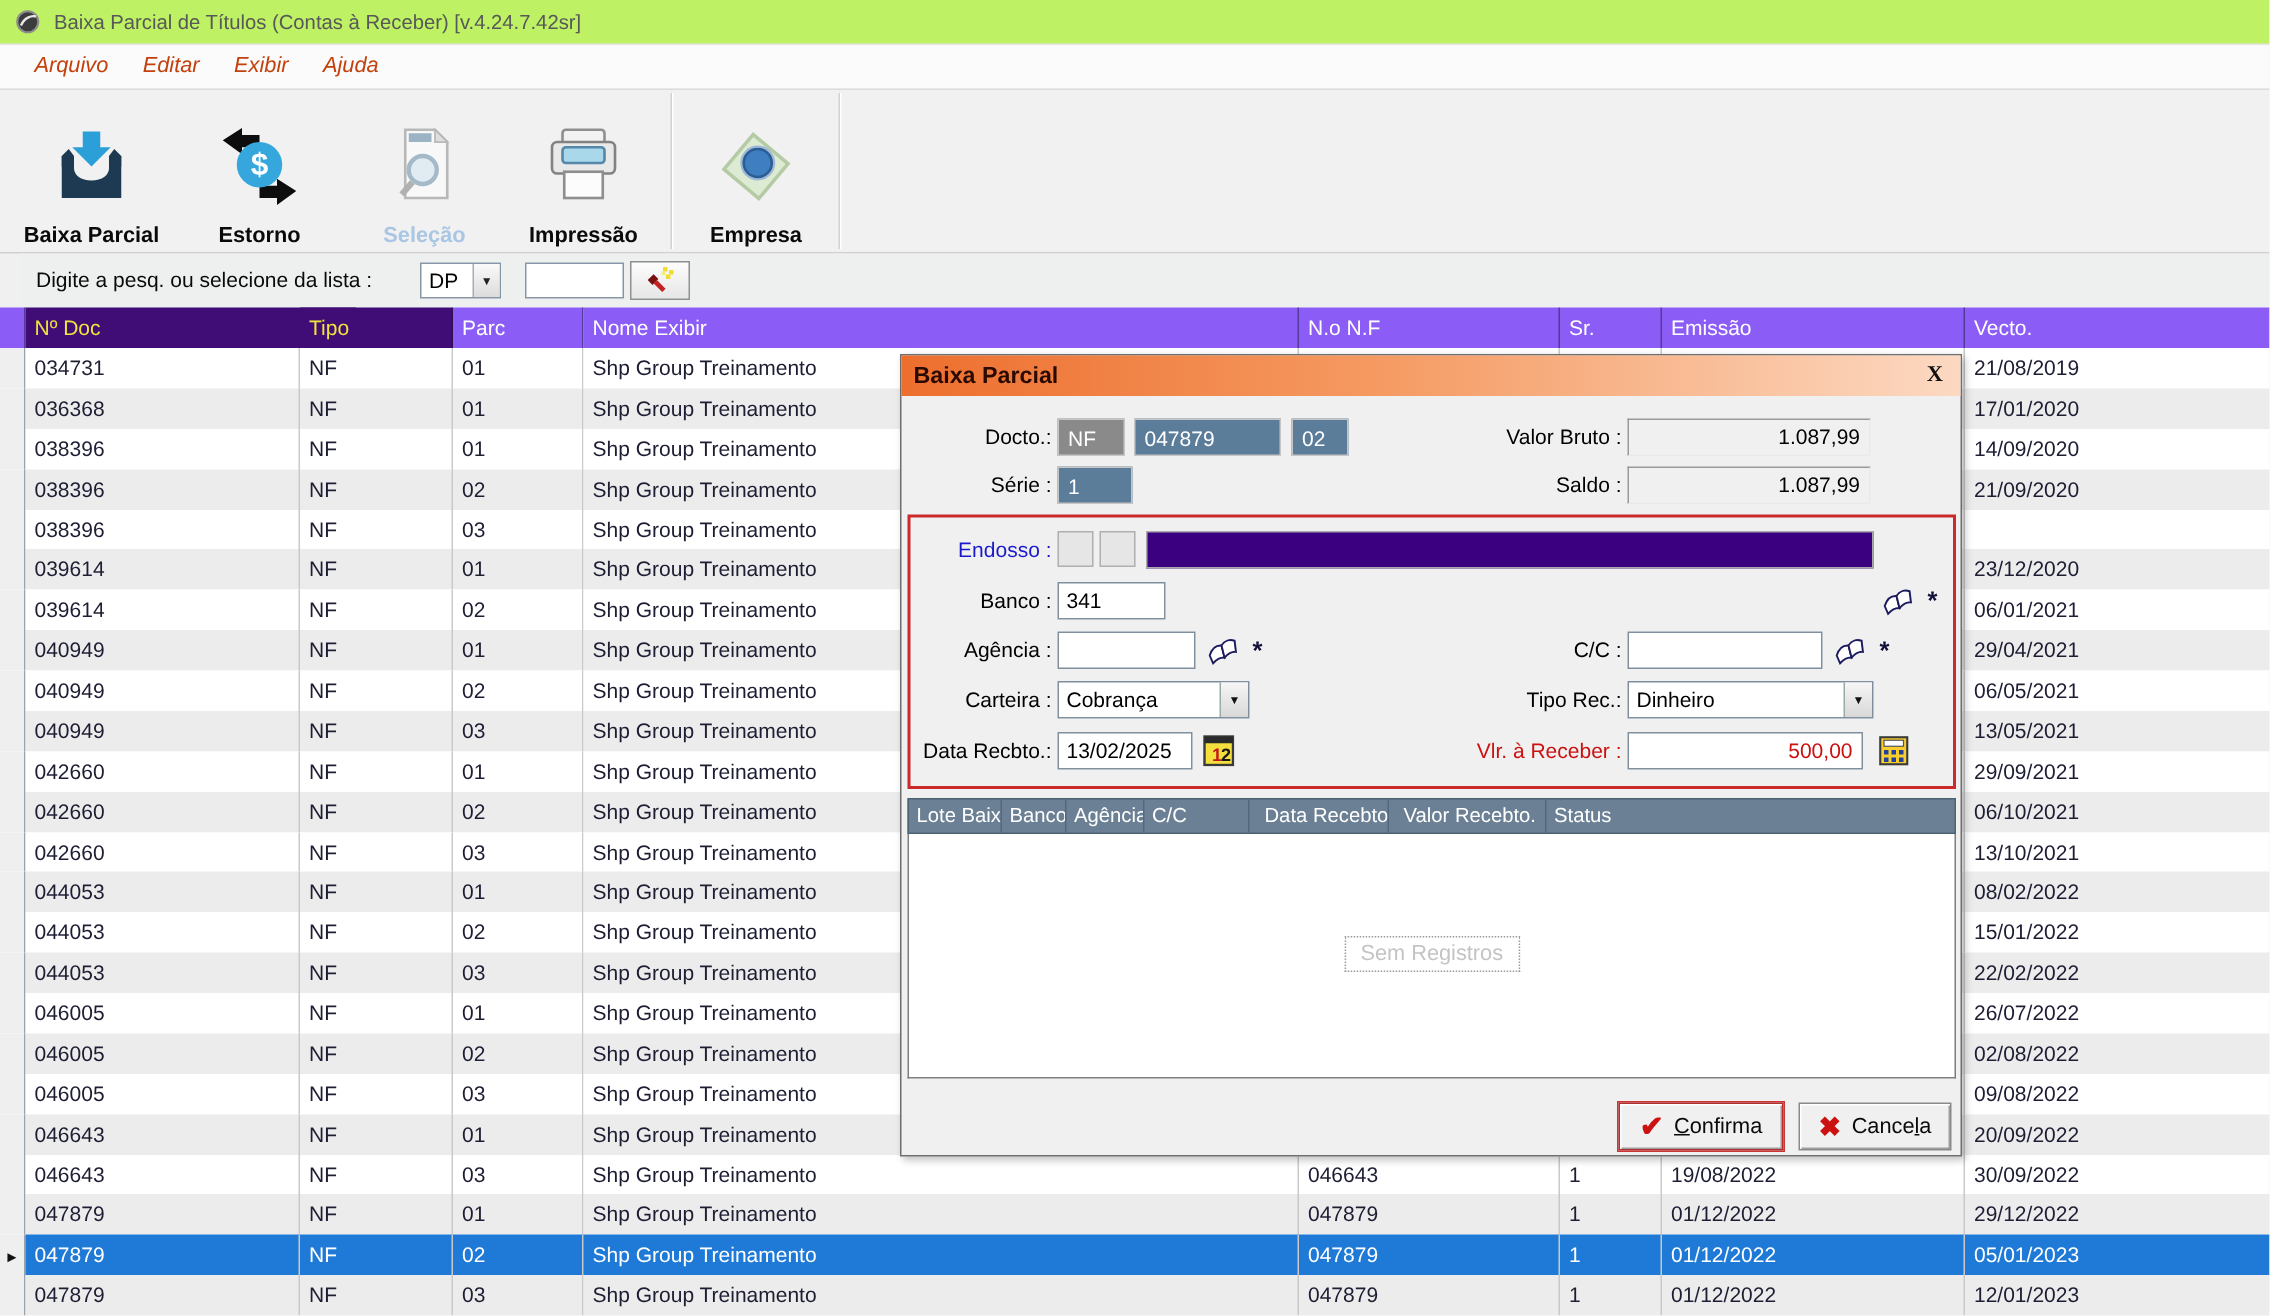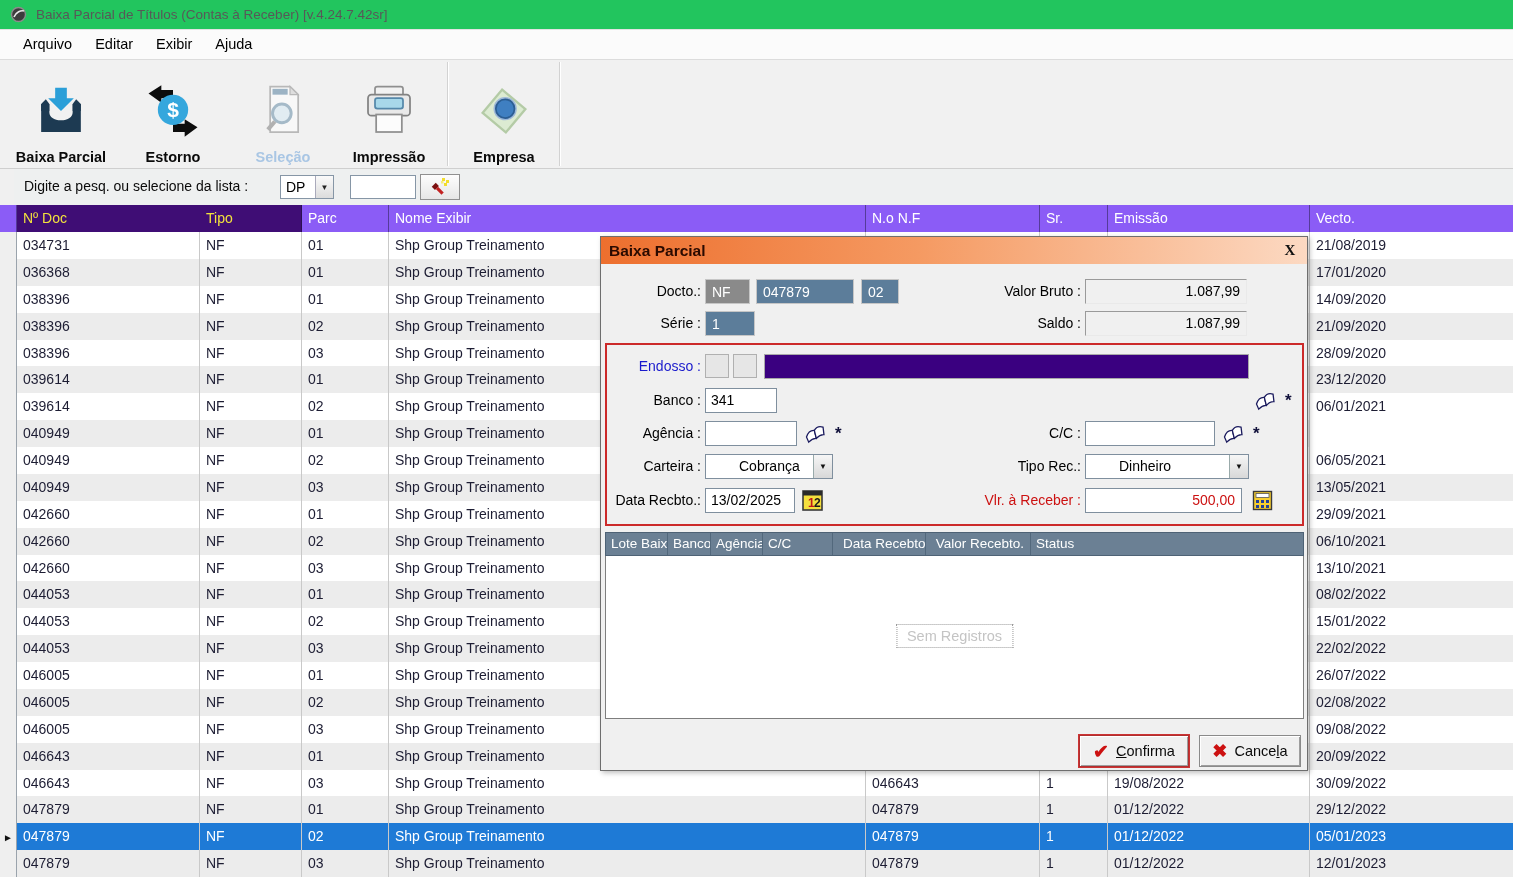--- a/index.html
+++ b/index.html
@@ -3,27 +3,27 @@
 <meta charset="utf-8">
 <style>
   * { margin:0; padding:0; box-sizing:border-box; }
   html,body { width:1513px; height:877px; }
   body {
     position:relative; overflow:hidden; background:#f0f0f0;
     font-family:"Liberation Sans", sans-serif; color:#000;
   }
   
   .titlebar { position:absolute; left:0; top:0; width:100%; height:30px;
-    background:#22c55e; border-bottom:1px solid #e3e3e3;
+    background:#bef264; border-bottom:1px solid #e3e3e3;
     display:flex; align-items:center; gap:9px; padding-left:10px;
     font-size:13.5px; color:#585858; }
   
   .menubar { position:absolute; left:0; top:30px; width:100%; height:29px;
     background:#fbfbfb; display:flex; align-items:center; padding-left:12px;
-    font-size:14.5px; color:#000000; }
+    font-size:14.5px; color:#c2410c;font-style:italic; }
   .menu-item { padding:4px 12px 5px 11px; cursor:default; }
   
   .toolbar { position:absolute; left:0; top:59px; width:100%; height:110px;
     background:#f1f1f1; border-top:1px solid #dcdcdc; border-bottom:1px solid #cfcfcf; }
   .tb-btn { position:absolute; top:5px; height:100px; display:flex;
     flex-direction:column; align-items:center; justify-content:flex-end; gap:6px; }
   .tb-icon { height:64px; display:flex; align-items:center; justify-content:center; }
   .tb-label { font-size:14.5px; font-weight:bold; color:#0a0a0a; white-space:nowrap; }
   .tb-btn.disabled .tb-label { color:#a9c6e4; }
   .tb-sep { position:absolute; top:2px; height:104px; width:1px; background:#d2d2d2;
@@ -81,21 +81,21 @@
   .sunken { position:absolute; height:25px; line-height:23px; background:#f0f0f0;
     border:1px solid; border-color:#9a9a9a #e9e9e9 #e9e9e9 #9a9a9a; text-align:right; padding-right:6px; }
   .winput { position:absolute; height:25px; line-height:23px; background:#fff;
     border:1px solid #7f8f9e; padding-left:5px; }
   .purplebar { position:absolute; height:25px; line-height:23px; background:#3a0080;
     border:1px solid #a9a9a9; color:#fff; padding-left:6px; }
   .smallbox { position:absolute; width:24px; height:24px; background:#e6e6e6; border:1px solid #b0b0b0; }
   .group-red { position:absolute; left:4px; top:79px; width:699px; height:183px;
     border:2px solid #cc2a2a; }
   .dselect { position:absolute; height:25px; background:#fff; border:1px solid #7f8f9e; display:flex; }
-  .dselect .txt { flex:1; line-height:23px; padding-left:5px; white-space:nowrap; overflow:hidden;margin-left:28px; }
+  .dselect .txt { flex:1; line-height:23px; padding-left:5px; white-space:nowrap; overflow:hidden; }
   .dselect .btn { width:19px; border-left:1px solid #9aa; background:linear-gradient(#f6f6f6,#d8d8d8);
     display:flex; align-items:center; justify-content:center; font-size:8px; color:#111; }
   .icon-btn { position:absolute; width:24px; height:24px; display:flex; align-items:center; justify-content:center; }
   .asterisk { position:absolute; font-size:17px; font-weight:bold; color:#10103a; }
   .sub-header { position:absolute; left:4px; top:268px; width:699px; height:24px;
     background:#6b8094; border:1px solid #4e6275; display:flex; color:#fff; font-size:13.5px; }
   .sub-th { line-height:22px; padding-left:5px; border-right:1px solid #52687c;
     white-space:nowrap; overflow:hidden; }
   .sub-body { position:absolute; left:4px; top:292px; width:699px; height:163px;
     background:#fff; border:1px solid #7e7e7e; border-top:none; }
@@ -268,21 +268,20 @@
   </div>
     <div class="trow">
     <div class="cell gutter"><span class="marker"></span></div>
     <div class="cell c-doc">038396</div>
     <div class="cell c-tipo">NF</div>
     <div class="cell c-parc">03</div>
     <div class="cell c-cliente">Shp Group Treinamento</div>
     <div class="cell c-nf"></div>
     <div class="cell c-sr"></div>
     <div class="cell c-emissao"></div>
-    <div class="cell c-vecto">28/09/2020</div>
   </div>
     <div class="trow alt">
     <div class="cell gutter"><span class="marker"></span></div>
     <div class="cell c-doc">039614</div>
     <div class="cell c-tipo">NF</div>
     <div class="cell c-parc">01</div>
     <div class="cell c-cliente">Shp Group Treinamento</div>
     <div class="cell c-nf"></div>
     <div class="cell c-sr"></div>
     <div class="cell c-emissao"></div>
@@ -301,20 +300,21 @@
   </div>
     <div class="trow alt">
     <div class="cell gutter"><span class="marker"></span></div>
     <div class="cell c-doc">040949</div>
     <div class="cell c-tipo">NF</div>
     <div class="cell c-parc">01</div>
     <div class="cell c-cliente">Shp Group Treinamento</div>
     <div class="cell c-nf"></div>
     <div class="cell c-sr"></div>
     <div class="cell c-emissao"></div>
+    <div class="cell c-vecto">29/04/2021</div>
   </div>
     <div class="trow">
     <div class="cell gutter"><span class="marker"></span></div>
     <div class="cell c-doc">040949</div>
     <div class="cell c-tipo">NF</div>
     <div class="cell c-parc">02</div>
     <div class="cell c-cliente">Shp Group Treinamento</div>
     <div class="cell c-nf"></div>
     <div class="cell c-sr"></div>
     <div class="cell c-emissao"></div>

